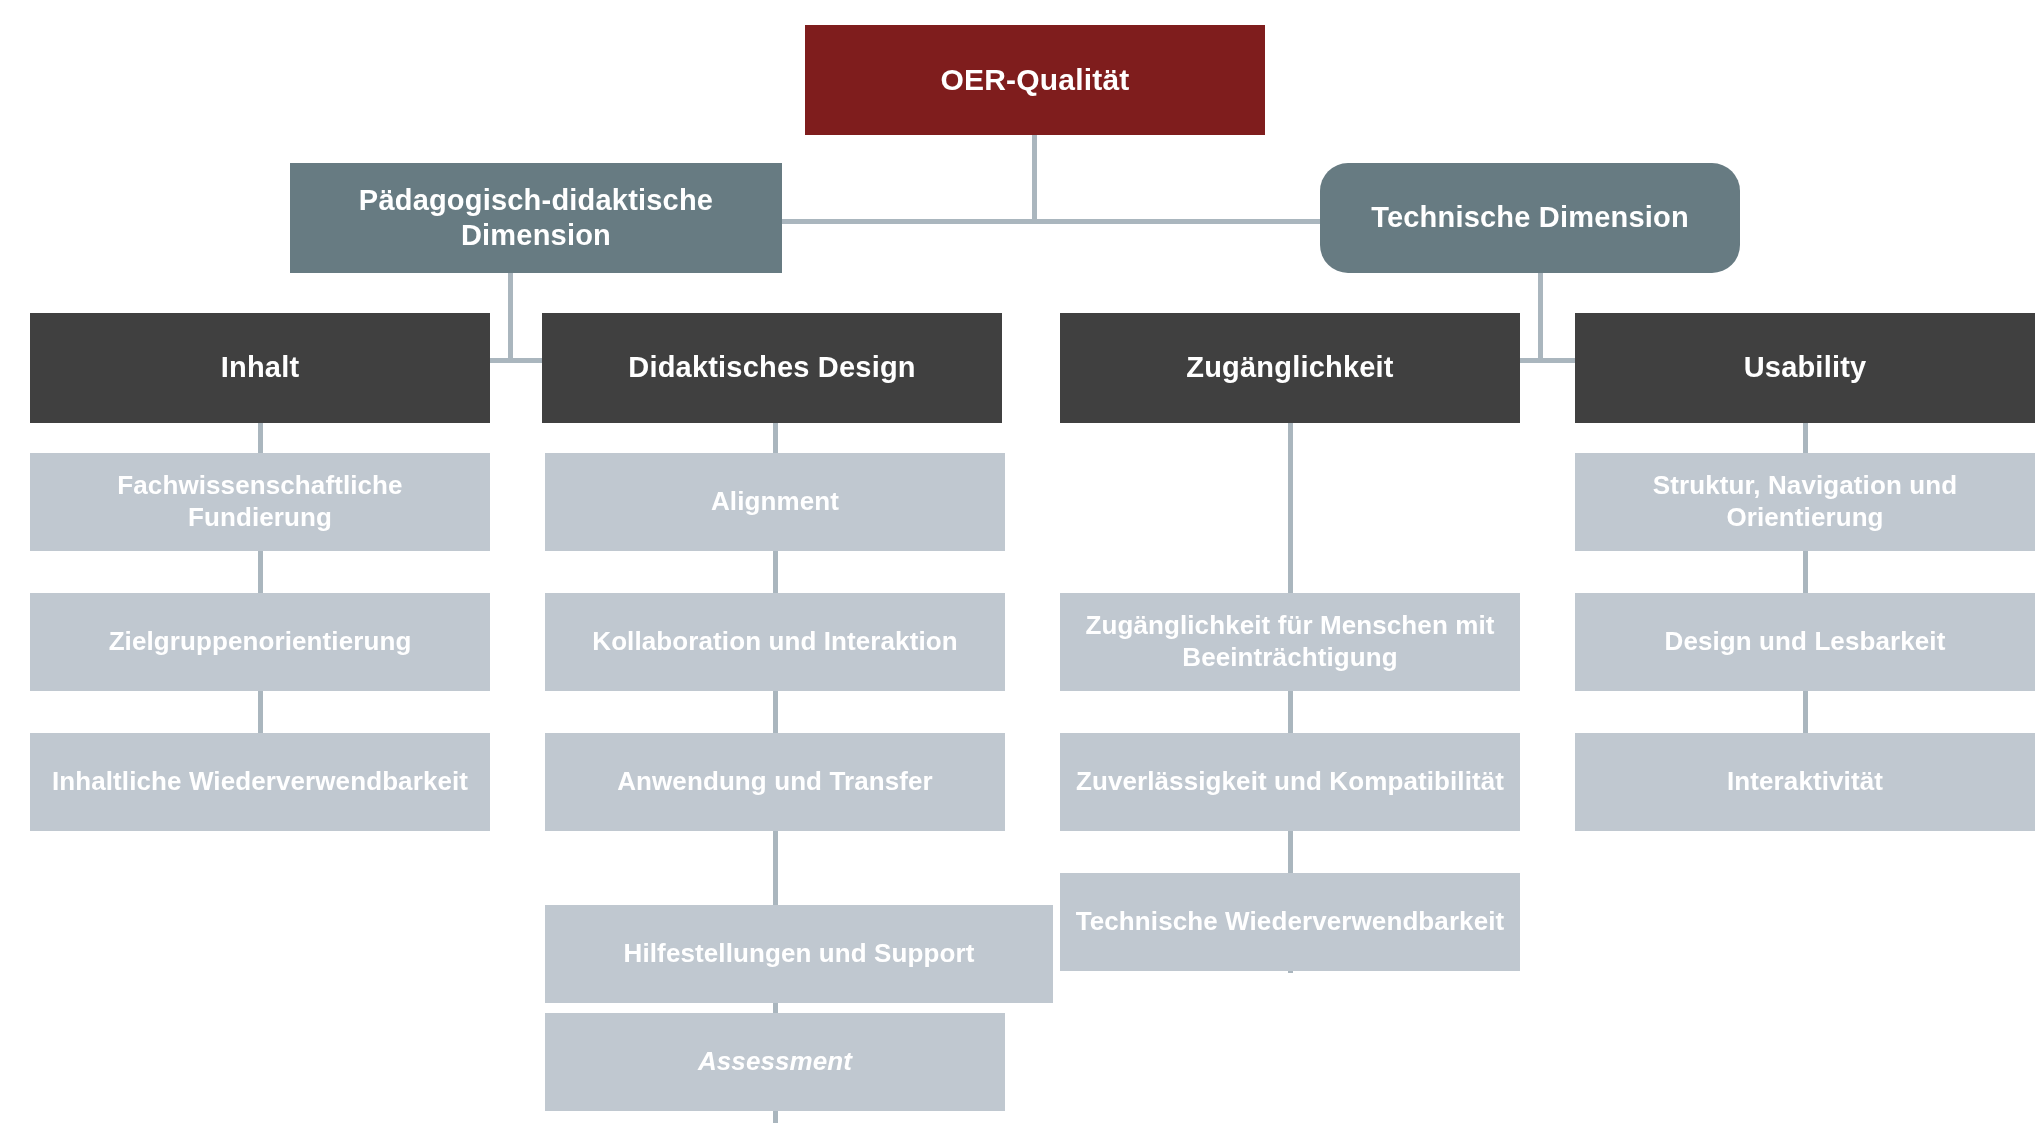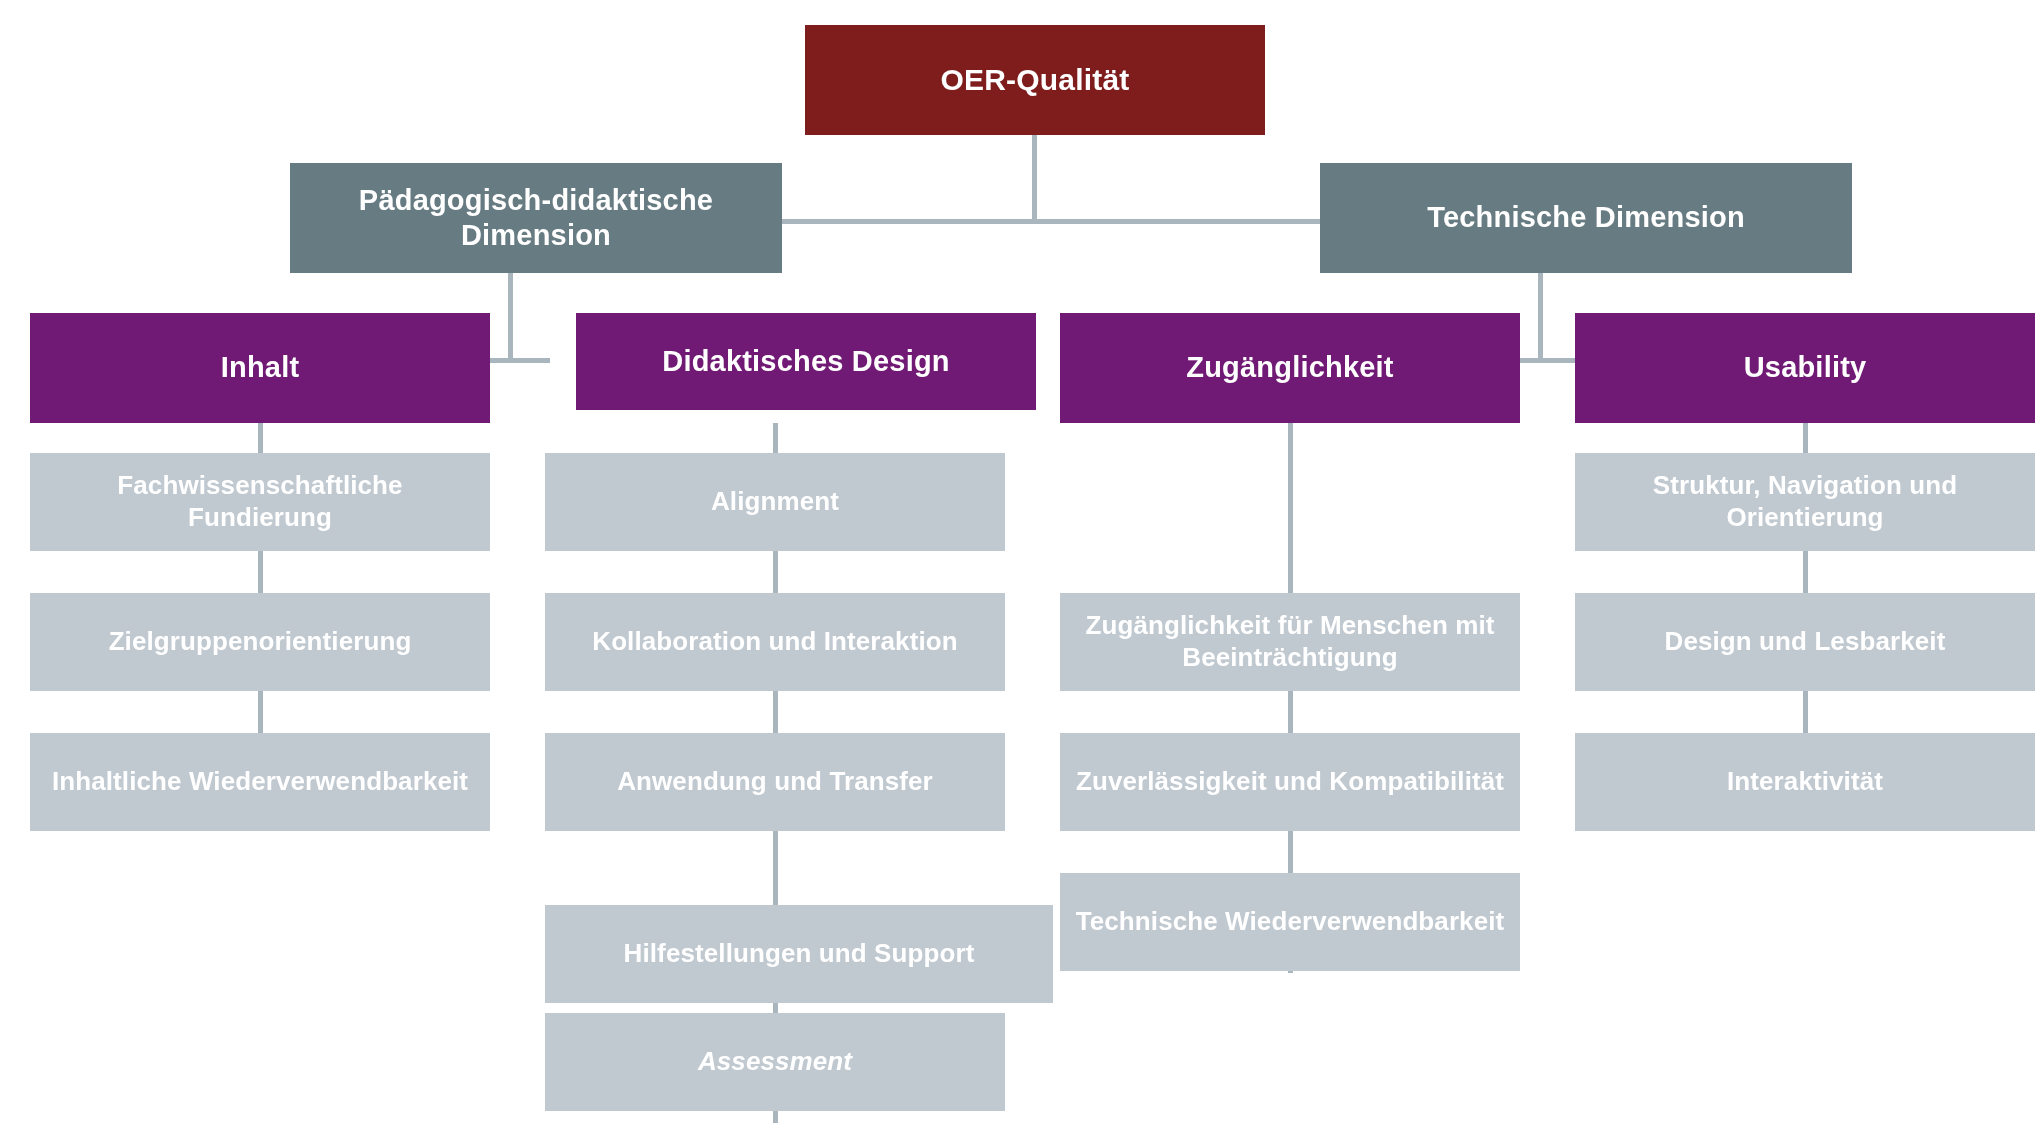--- a/index.html
+++ b/index.html
@@ -32,21 +32,21 @@
     background:#7f1d1d;
     font-size:30px;
     letter-spacing:0.2px;
   }
   .lvl-dim{
     background:#677b82;
     font-size:29px;
     letter-spacing:0.2px;
   }
   .lvl-cat{
-    background:#701a75;
+    background:#404040;
     font-size:29px;
     letter-spacing:0.2px;
   }
   .lvl-leaf{
     background:#c0c8d0;
     font-size:26px;
     letter-spacing:0.1px;
   }
   .connector{
     position:absolute;
@@ -75,25 +75,25 @@
   <div class="connector v" style="left:773px; top:423px; height:700px;"></div>
 
   <div class="connector v" style="left:1288px; top:423px; height:550px;"></div>
 
   <div class="connector v" style="left:1803px; top:423px; height:405px;"></div>
 
   <div class="node lvl-root" style="left:805px; top:25px; width:460px; height:110px;">OER-Qualität</div>
 
   <div class="node lvl-dim" style="left:290px; top:163px; width:492px; height:110px;">Pädagogisch-didaktische Dimension</div>
 
-  <div class="node lvl-dim" style="left:1320px; top:163px; width:532px; height:110px;">Technische Dimension</div>
+  <div class="node lvl-dim" style="left:1320px; top:163px; width:420px; height:110px;border-radius:28px;">Technische Dimension</div>
 
   <div class="node lvl-cat" style="left:30px; top:313px; width:460px; height:110px;">Inhalt</div>
 
-  <div class="node lvl-cat" style="left:576px; top:313px; width:460px; height:97px;">Didaktisches Design</div>
+  <div class="node lvl-cat" style="left:542px; top:313px; width:460px; height:110px;">Didaktisches Design</div>
 
   <div class="node lvl-cat" style="left:1060px; top:313px; width:460px; height:110px;">Zugänglichkeit</div>
 
   <div class="node lvl-cat" style="left:1575px; top:313px; width:460px; height:110px;">Usability</div>
 
   <div class="node lvl-leaf" style="left:30px; top:453px; width:460px; height:98px;">Fachwissenschaftliche Fundierung</div>
 
   <div class="node lvl-leaf" style="left:30px; top:593px; width:460px; height:98px;">Zielgruppenorientierung</div>
 
   <div class="node lvl-leaf" style="left:30px; top:733px; width:460px; height:98px;">Inhaltliche Wiederverwendbarkeit</div>

